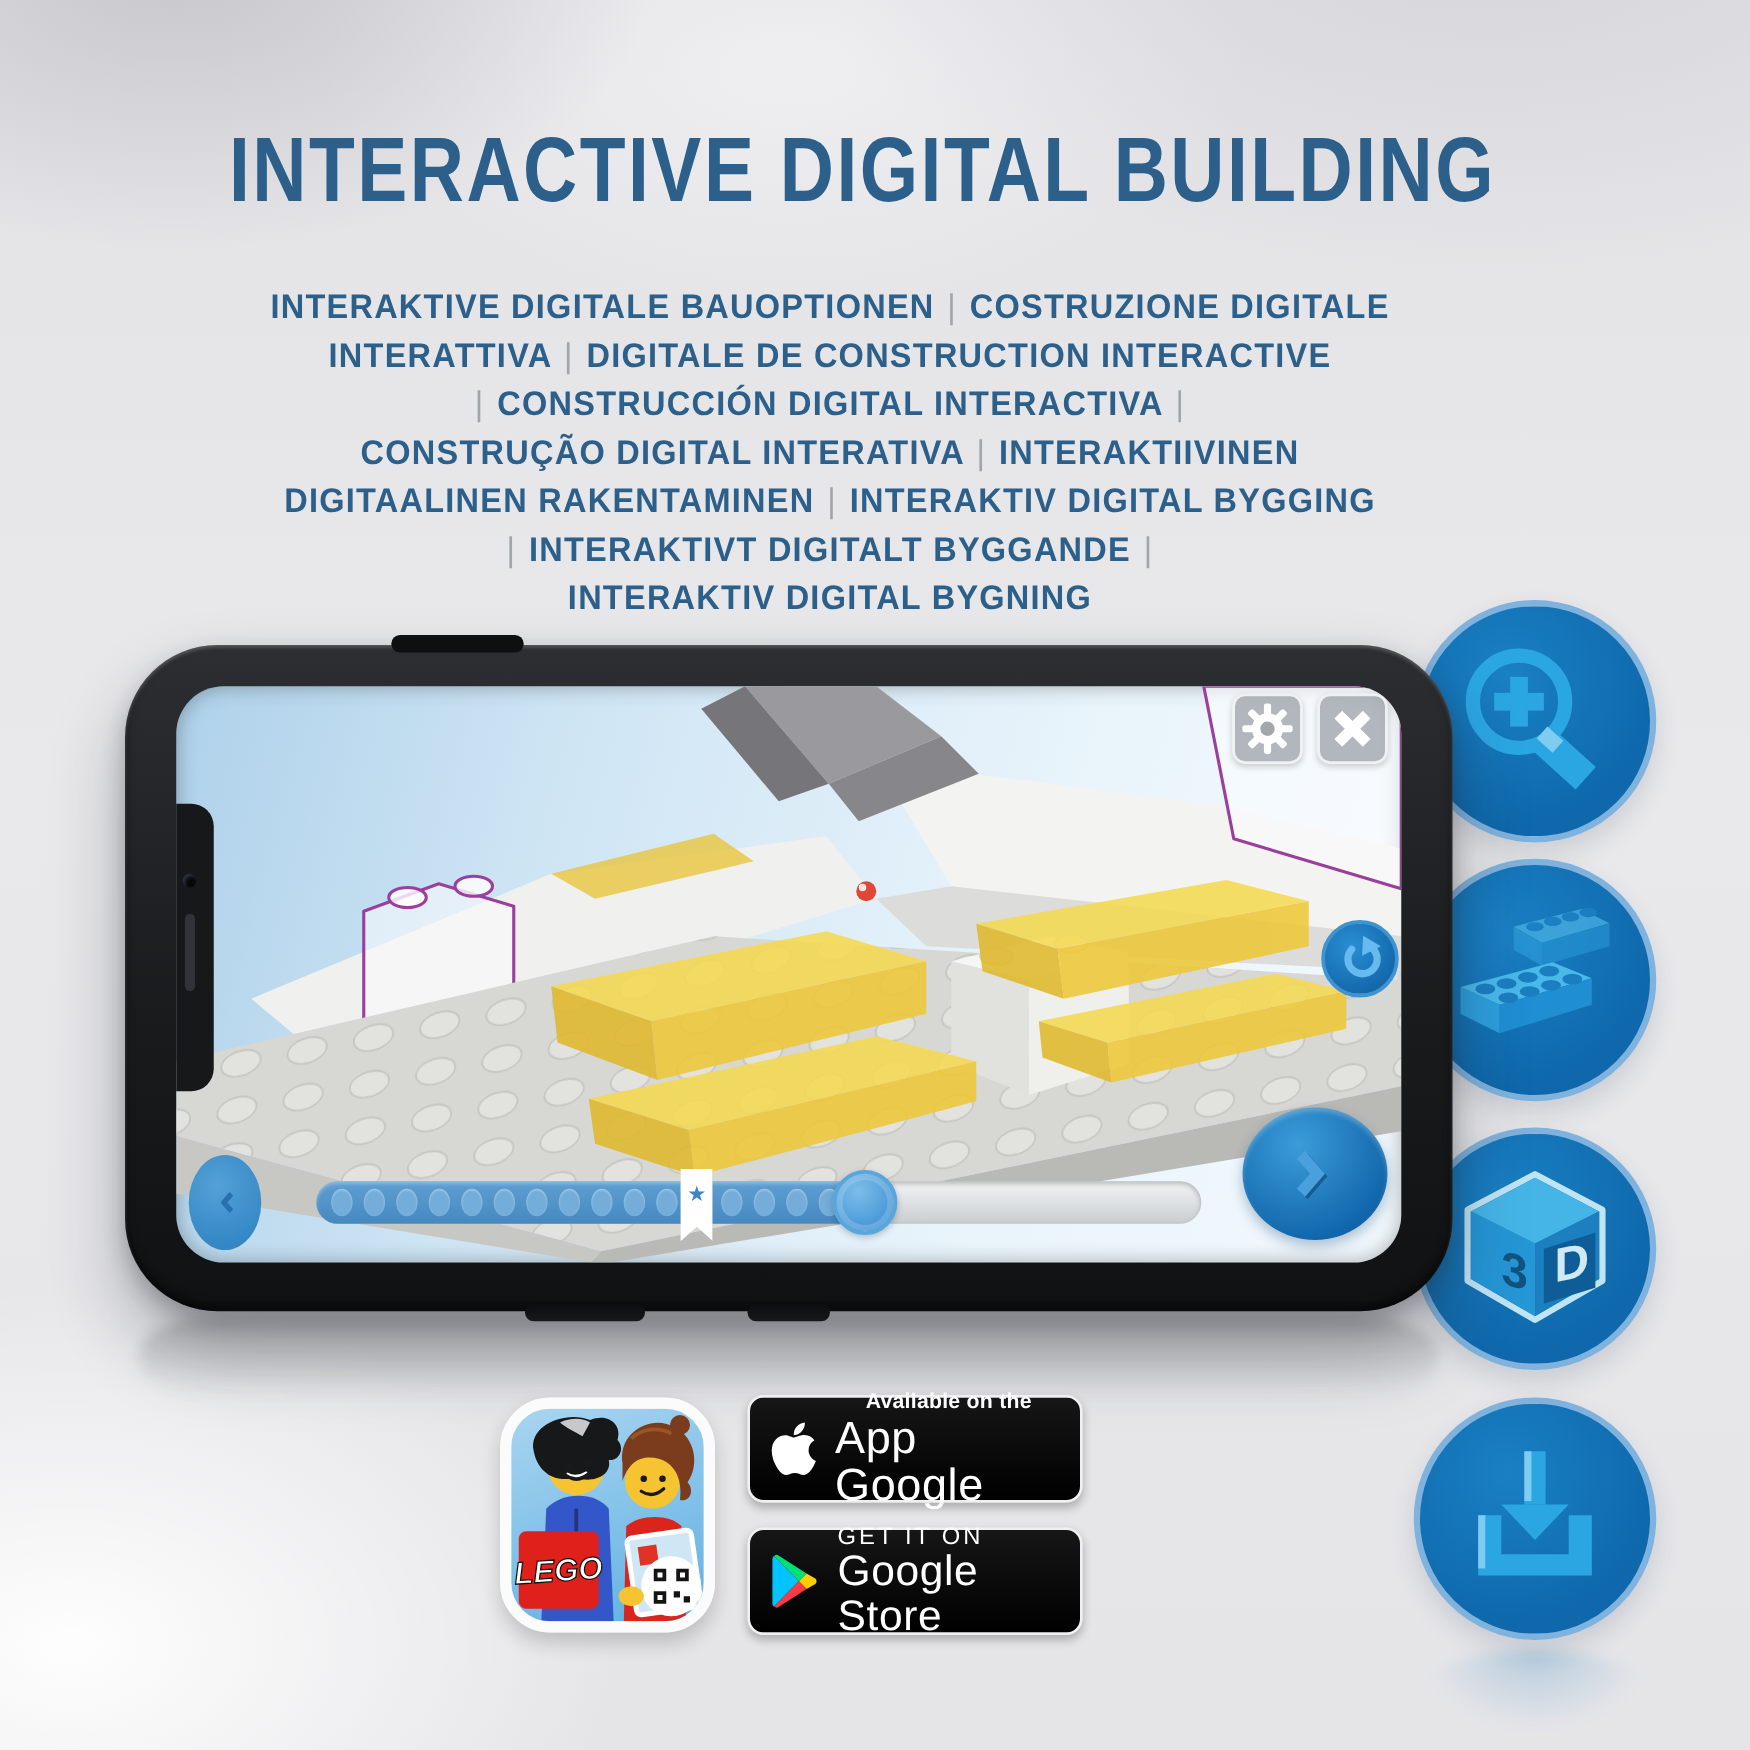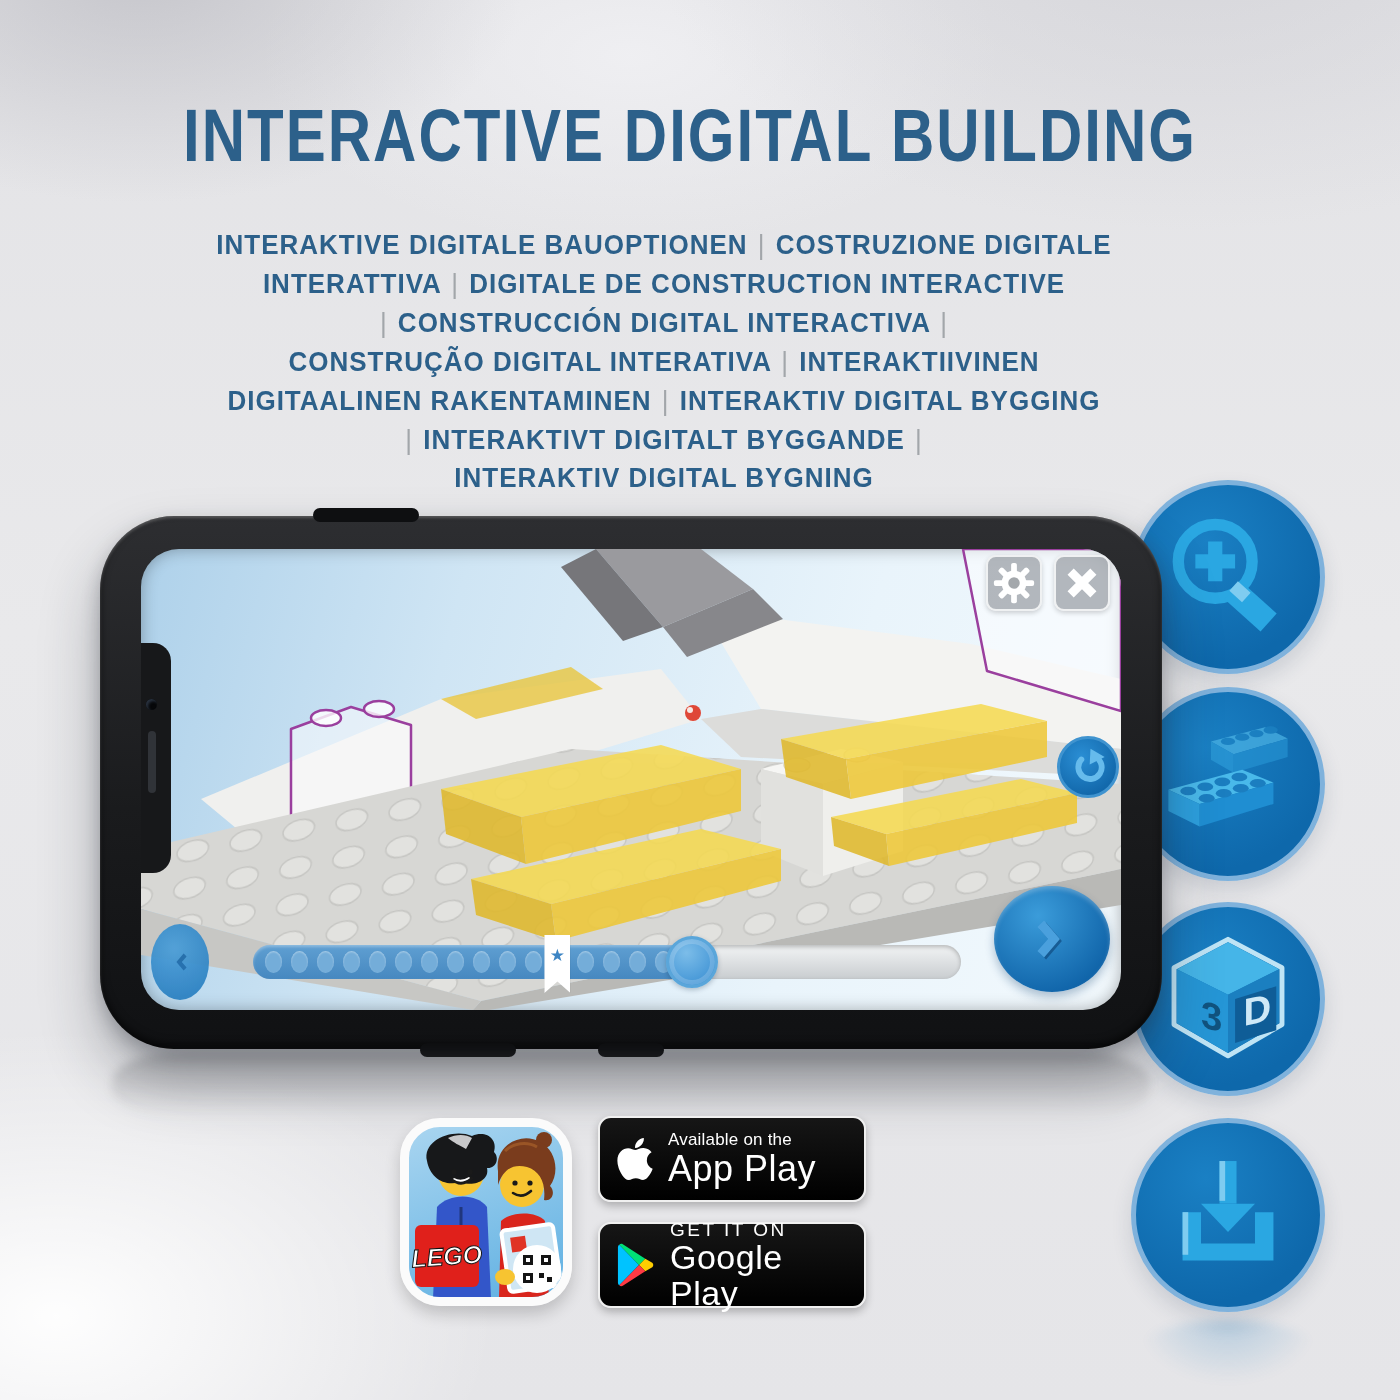--- a/index.html
+++ b/index.html
@@ -92,21 +92,21 @@
     border-radius:40px; border:9px solid #fbfbfb; overflow:hidden;
     box-shadow:0 8px 16px rgba(0,0,0,.18); background:linear-gradient(160deg,#a9d5f0,#5fb0e2); }
   .lego-app-icon svg { width:100%; height:100%; display:block; }
   .store-badge { position:absolute; left:598px; width:268px; height:86px; border-radius:13px;
     background:linear-gradient(180deg,#161616,#000); border:2px solid #f0f0f0;
     box-shadow:0 4px 8px rgba(0,0,0,.25); display:flex; align-items:center; padding:0 14px; gap:12px; }
   .badge-appstore { top:1116px; }
   .badge-gplay { top:1222px; }
   .store-badge .mark { flex:0 0 auto; display:flex; align-items:center; justify-content:center; }
   .store-badge .txt { color:#fff; display:flex; flex-direction:column; justify-content:center; }
-  .badge-appstore .l1 { font-size:17px; line-height:20px; font-weight:400; letter-spacing:.2px; }
+  .badge-appstore .l1 { font-size:17px; line-height:20px; font-weight:700; letter-spacing:.2px;text-align:center; }
   .badge-appstore .l2 { font-size:36px; line-height:38px; font-weight:400; letter-spacing:.5px; }
   .badge-gplay .l1 { font-size:19px; line-height:19px; font-weight:400; letter-spacing:2.5px; }
   .badge-gplay .l2 { font-size:34px; line-height:36px; font-weight:400; letter-spacing:.5px; }
 </style>
 </head>
 <body>
 
 <div id="canvas">
 
   <div class="title">INTERACTIVE DIGITAL BUILDING</div>
@@ -358,32 +358,32 @@
   </div>
 
   <div class="store-badge badge-appstore">
     <div class="mark">
       <svg width="42" height="48" viewBox="0 0 384 512">
         <path fill="#fff" d="M318.7 268.7c-.2-36.7 16.4-64.4 50-84.8-18.8-26.9-47.2-41.7-84.7-44.6-35.5-2.8-74.3 20.7-88.5 20.7-15 0-49.4-19.7-76.4-19.7C63.3 141.2 4 184.8 4 273.5q0 39.3 14.4 81.2c12.8 36.7 59 126.7 107.2 125.2 25.2-.6 43-17.9 75.8-17.9 31.8 0 48.3 17.9 76.4 17.9 48.6-.7 90.4-82.5 102.6-119.3-65.2-30.7-61.7-90-61.7-91.9zm-56.6-164.2c27.3-32.4 24.8-61.9 24-72.5-24.1 1.4-52 16.4-67.9 34.9-17.5 19.8-27.8 44.3-25.6 71.9 26.1 2 49.9-11.4 69.5-34.3z"></path>
       </svg>
     </div>
     <div class="txt">
       <span class="l1">Available on the</span>
-      <span class="l2">App Play</span>
+      <span class="l2">App Google</span>
     </div>
   </div>
 
   <div class="store-badge badge-gplay">
     <div class="mark">
       <svg width="44" height="48" viewBox="0 0 100 100">
         <path d="M12,4 C10,5 9,7 9,10 L9,90 C9,93 10,95 12,96 L57,50 Z" fill="#00c3ff"></path>
         <path d="M12,4 L57,50 L71,36 L20,3 C17,1 14,2 12,4 Z" fill="#00e077"></path>
         <path d="M57,50 L71,36 L87,45 C90,47 90,53 87,55 L71,64 Z" fill="#ffce00"></path>
         <path d="M12,96 L57,50 L71,64 L20,97 C17,99 14,98 12,96 Z" fill="#ff3a44"></path>
       </svg>
     </div>
     <div class="txt">
       <span class="l1">GET IT ON</span>
-      <span class="l2">Google Play</span>
+      <span class="l2">Google Store</span>
     </div>
   </div>
 
 </div>
 
 </body></html>

